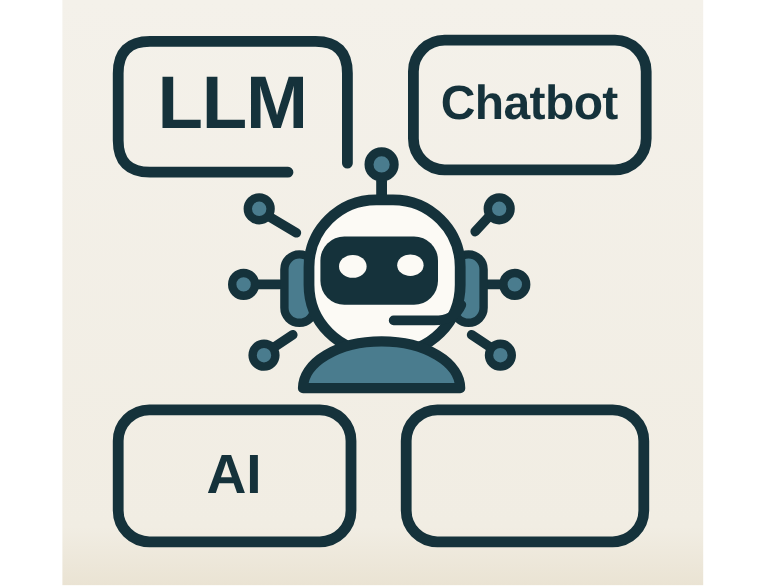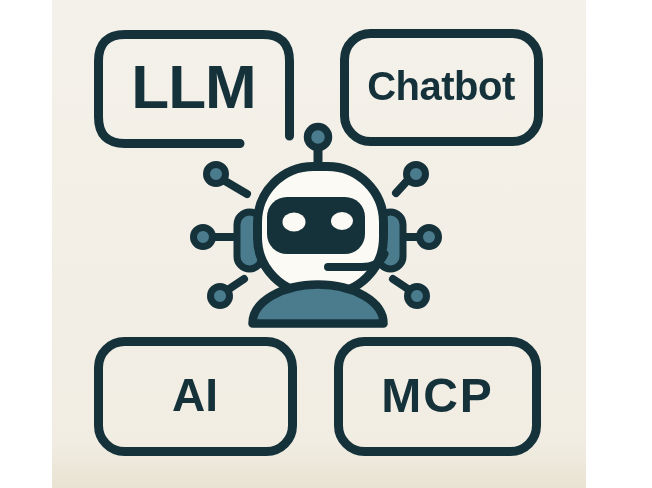--- a/index.html
+++ b/index.html
@@ -97,15 +97,14 @@
 
       <path class="teal-fill" d="M 252.5 323.5 A 65.5 39 0 0 1 383.5 323.5 Z" stroke-width="8.5" stroke-linejoin="round"></path>
     </g>
   </svg>
 
   <div class="label label-llm">LLM</div>
   <div class="label label-chatbot">Chatbot</div>
   <div class="label label-ai-agent">
     <span>AI</span>
   </div>
-  <div class="label label-mcp">MCP</div>
 
 </div>
 
 </body></html>

